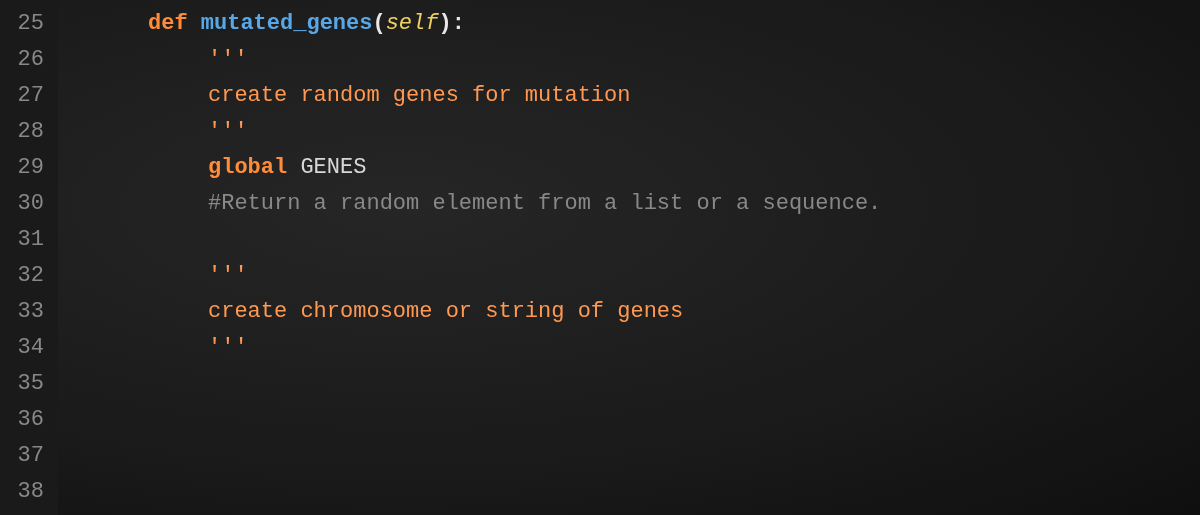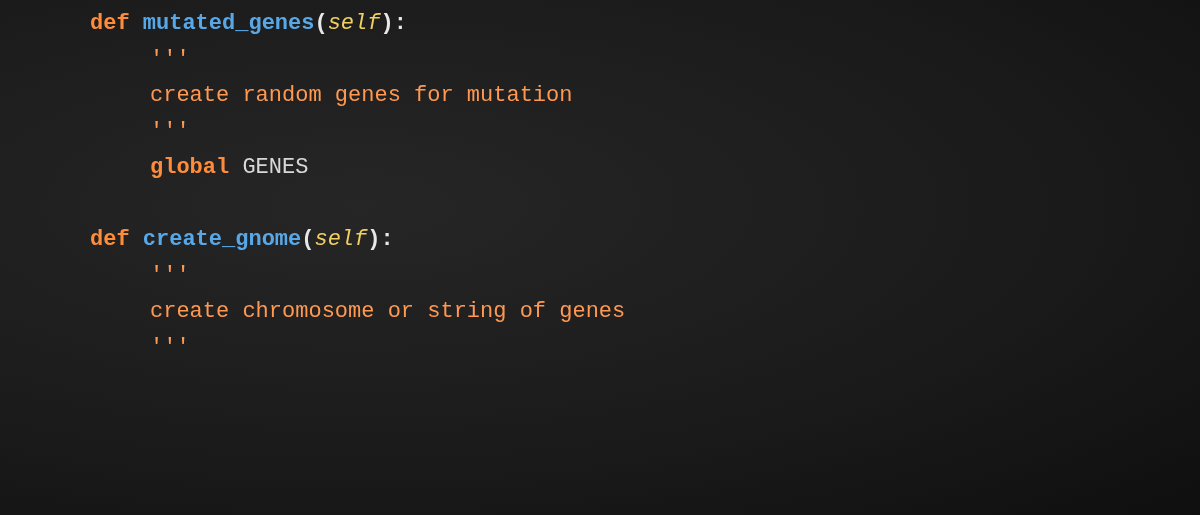--- a/index.html
+++ b/index.html
@@ -55,39 +55,55 @@
     .comment { color: #888888; }
     .decorator { color: #e8c050; font-weight: 600; }
     .op { color: #e8e8e8; }
     .indent1 { padding-left: 80px; }
     .indent2 { padding-left: 140px; }
   </style>
 </head>
 <body>
 
 <div class="editor">
+  <div class="gutter">
+    <div class="gutter-line">25</div>
+    <div class="gutter-line">26</div>
+    <div class="gutter-line">27</div>
+    <div class="gutter-line">28</div>
+    <div class="gutter-line">29</div>
+    <div class="gutter-line">30</div>
+    <div class="gutter-line">31</div>
+    <div class="gutter-line">32</div>
+    <div class="gutter-line">33</div>
+    <div class="gutter-line">34</div>
+    <div class="gutter-line">35</div>
+    <div class="gutter-line">36</div>
+    <div class="gutter-line">37</div>
+    <div class="gutter-line">38</div>
+  </div>
 
   <div class="code">
     <div class="code-line indent1"><span class="kw">def</span> <span class="fn">mutated_genes</span><span class="punct">(</span><span class="param">self</span><span class="punct">)</span><span class="punct">:</span></div>
 
     <div class="code-line indent2"><span class="str">'''</span></div>
 
     <div class="code-line indent2"><span class="str">create random genes for mutation</span></div>
 
     <div class="code-line indent2"><span class="str">'''</span></div>
 
     <div class="code-line indent2"><span class="kw">global</span> <span class="const">GENES</span></div>
 
+    <div class="code-line indent2"><span class="comment">#Return a random element from a list or a sequence.</span></div>
 
 
 
     <div class="code-line"><span></span></div>
 
 
-    <div class="code-line indent1"><span class="kw">def</span> <span class="fn">create_gnome</span><span class="punct">(</span><span class="param">self</span><span class="punct">)</span><span class="punct">:</span></div>
 
     <div class="code-line indent2"><span class="str">'''</span></div>
 
     <div class="code-line indent2"><span class="str">create chromosome or string of genes</span></div>
 
     <div class="code-line indent2"><span class="str">'''</span></div>
   </div>
 </div>
 
 </body></html>

